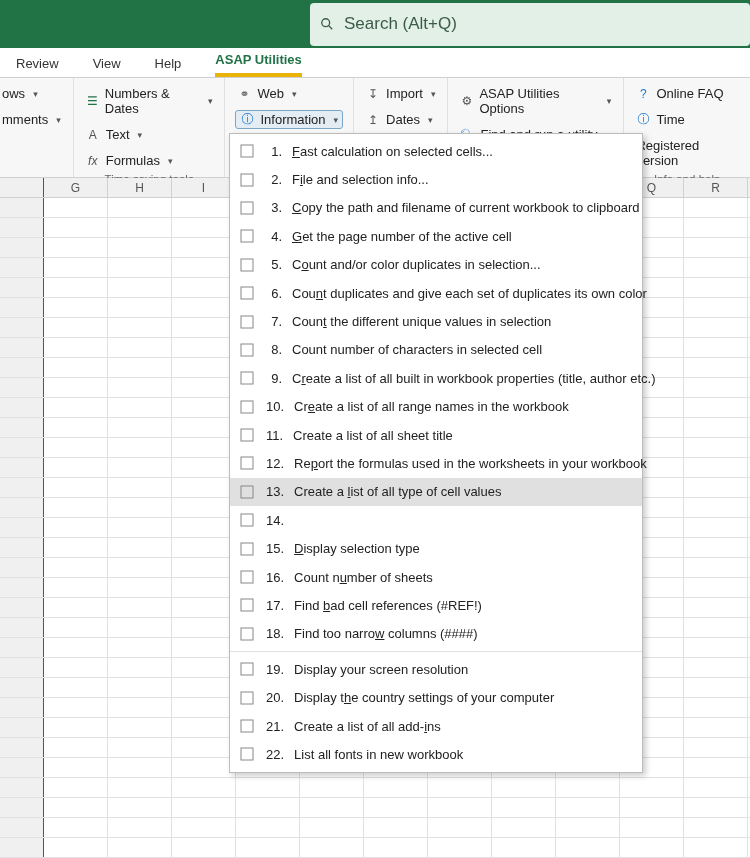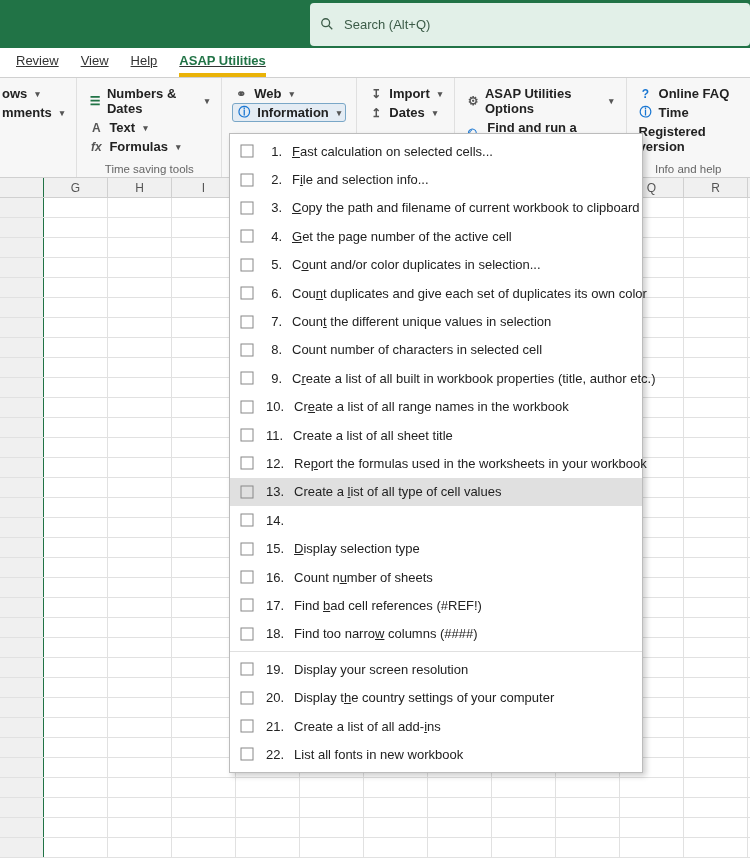--- a/index.html
+++ b/index.html
@@ -24,38 +24,38 @@
   }
   .search-box {
     background: #e2f0e8;
     height: 43px;
     width: 440px;
     border-radius: 4px;
     display: flex;
     align-items: center;
     padding: 0 10px;
     color: #3c5c48;
-    font-size: 13px;
+    font-size: 17px;
     gap: 10px;
   }
   .search-box .search-icon {
     width: 14px; height: 14px;
   }
 
   
   .tabstrip {
     height: 30px;
     background: #fff;
     border-bottom: 1px solid #d0d0d0;
     display: flex;
+    align-items: flex-end;
     padding-left: 16px;
-    gap: 22px;
+    gap: 34px;
     font-size: 13px;
     color: #333;
-    text-decoration: underline;
   }
   .tab { padding: 5px 0 6px 0; cursor: pointer; }
   .tab.active {
     color: #217346;
     font-weight: 600;
     border-bottom: 4px solid #eab308;
   }
 
   
   .ribbon {
@@ -69,21 +69,21 @@
   .ribbon-group {
     padding: 6px 10px 2px 10px;
     border-right: 1px solid #e0e0e0;
     display: flex;
     flex-direction: column;
     justify-content: space-between;
   }
   .ribbon-items {
     display: flex;
     flex-direction: column;
-    font-weight: bold;
+    gap: 7px;
   }
   .ribbon-btn {
     display: flex;
     align-items: center;
     gap: 6px;
     padding: 2px 2px;
     cursor: pointer;
   }
   .ribbon-btn.pressed {
     border: 1px solid #7aa7c7;

